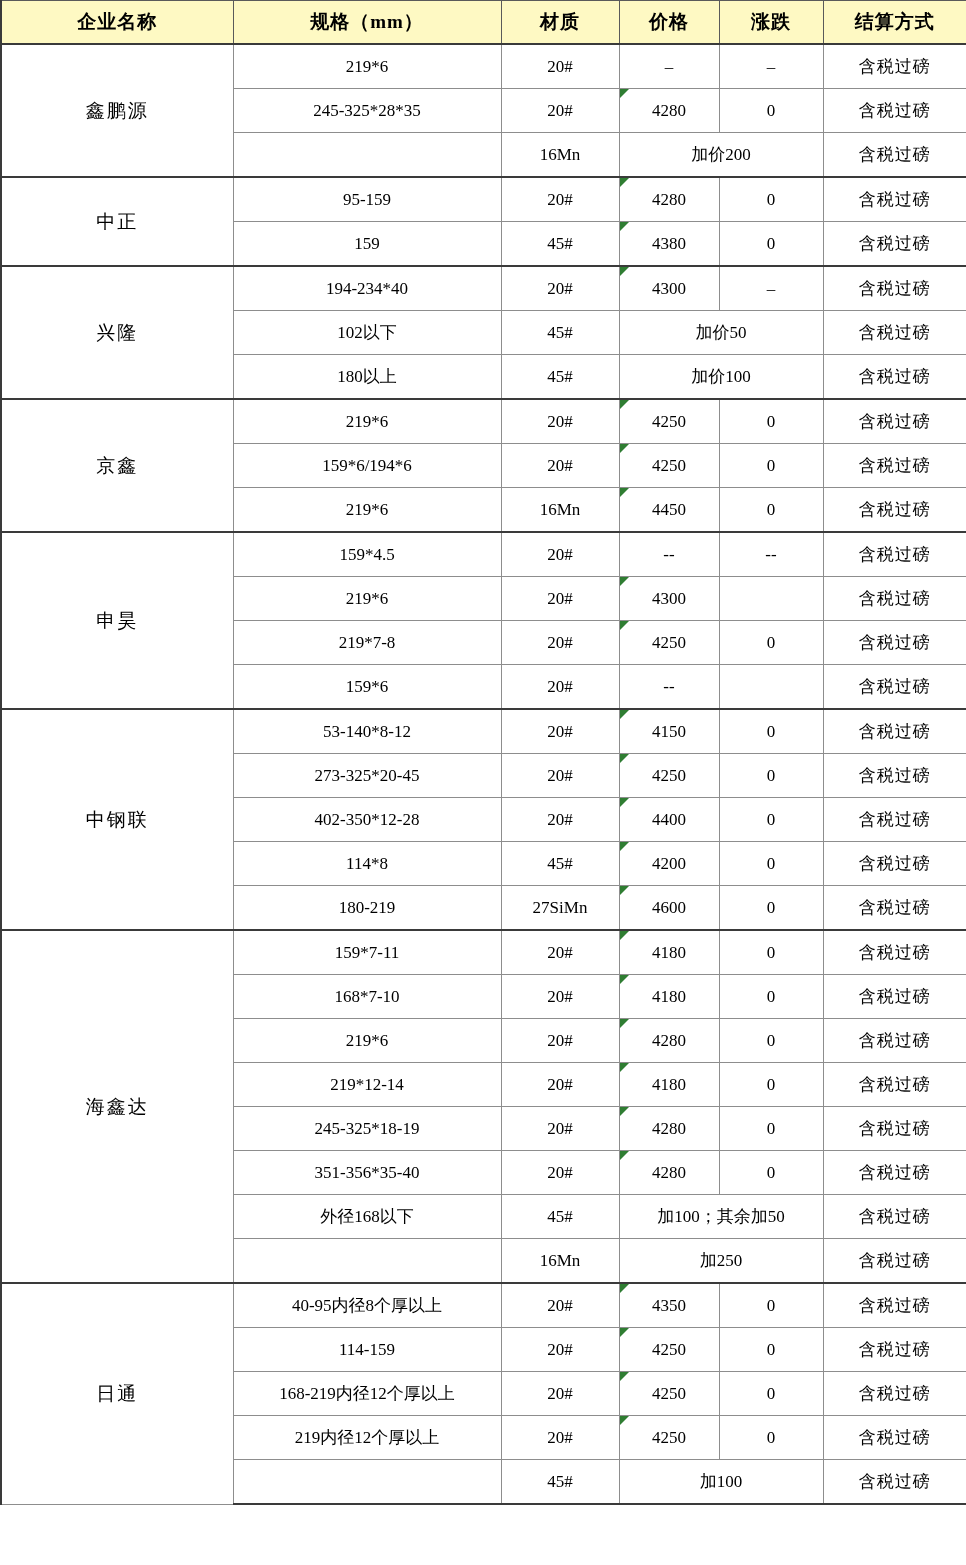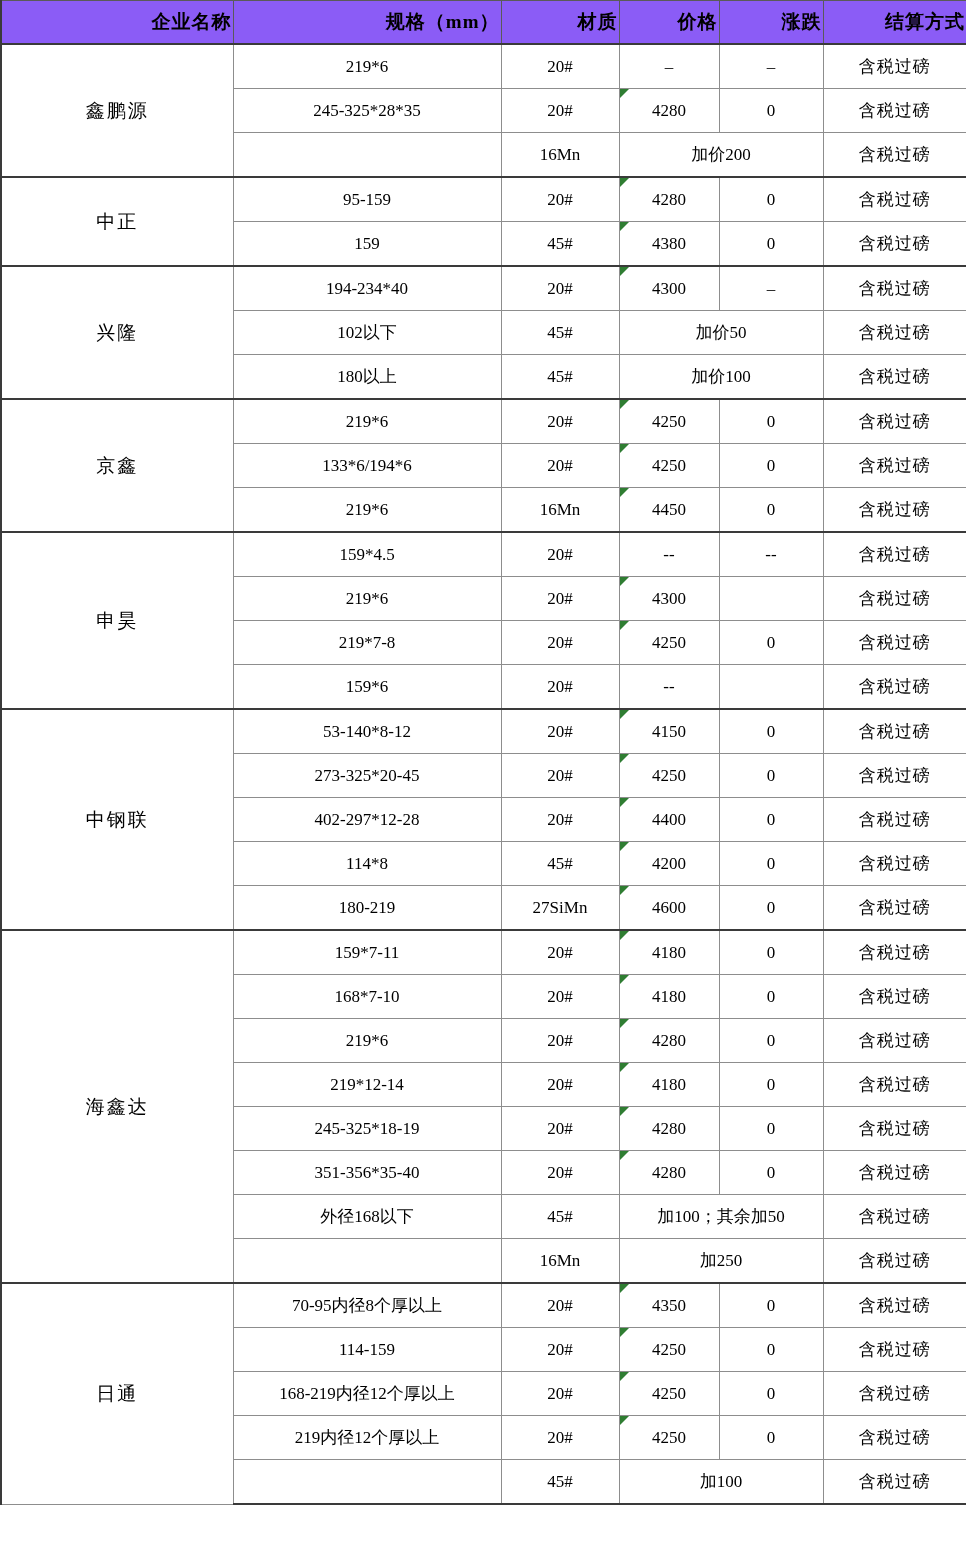--- a/index.html
+++ b/index.html
@@ -17,27 +17,27 @@
     table-layout: fixed;
   }
   #price-table col.c-company { width: 232px; }
   #price-table col.c-spec    { width: 268px; }
   #price-table col.c-mat     { width: 118px; }
   #price-table col.c-price   { width: 100px; }
   #price-table col.c-chg     { width: 104px; }
   #price-table col.c-settle  { width: 144px; }
 
   #price-table th {
-    background: #8b5cf6;
+    background: #fef9c3;
     color: #000000;
     font-weight: bold;
     font-size: 19px;
     height: 40px;
     border: 1px solid #5a5a5a;
-    text-align: right;
+    text-align: center;
     letter-spacing: 1px;
   }
   #price-table td {
     border: 1px solid #8d8d8d;
     text-align: center;
     font-size: 17px;
     color: #000000;
     height: 43px;
     padding: 0 2px;
     position: relative;
@@ -161,21 +161,21 @@
       </tr>
       <tr class="group-start">
         <td class="company" rowspan="3">京鑫</td>
         <td>219*6</td>
         <td>20#</td>
         <td class="has-flag">4250</td>
         <td>0</td>
         <td class="settle">含税过磅</td>
       </tr>
       <tr>
-        <td>133*6/194*6</td>
+        <td>159*6/194*6</td>
         <td>20#</td>
         <td class="has-flag">4250</td>
         <td>0</td>
         <td class="settle">含税过磅</td>
       </tr>
       <tr>
         <td>219*6</td>
         <td>16Mn</td>
         <td class="has-flag">4450</td>
         <td>0</td>
@@ -219,21 +219,21 @@
         <td class="settle">含税过磅</td>
       </tr>
       <tr>
         <td>273-325*20-45</td>
         <td>20#</td>
         <td class="has-flag">4250</td>
         <td>0</td>
         <td class="settle">含税过磅</td>
       </tr>
       <tr>
-        <td>402-297*12-28</td>
+        <td>402-350*12-28</td>
         <td>20#</td>
         <td class="has-flag">4400</td>
         <td>0</td>
         <td class="settle">含税过磅</td>
       </tr>
       <tr>
         <td>114*8</td>
         <td>45#</td>
         <td class="has-flag">4200</td>
         <td>0</td>
@@ -296,21 +296,21 @@
         <td class="settle">含税过磅</td>
       </tr>
       <tr>
         <td></td>
         <td>16Mn</td>
         <td colspan="2">加250</td>
         <td class="settle">含税过磅</td>
       </tr>
       <tr class="group-start">
         <td class="company" rowspan="5">日通</td>
-        <td>70-95内径8个厚以上</td>
+        <td>40-95内径8个厚以上</td>
         <td>20#</td>
         <td class="has-flag">4350</td>
         <td>0</td>
         <td class="settle">含税过磅</td>
       </tr>
       <tr>
         <td>114-159</td>
         <td>20#</td>
         <td class="has-flag">4250</td>
         <td>0</td>

